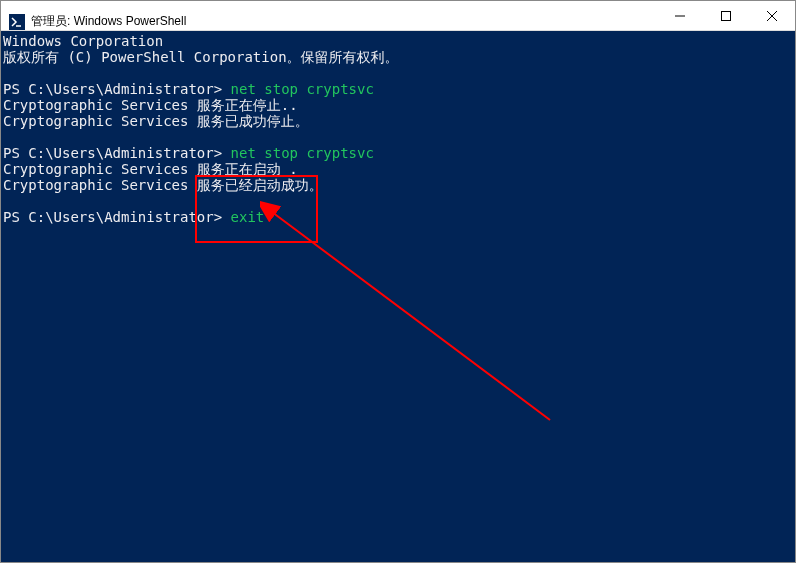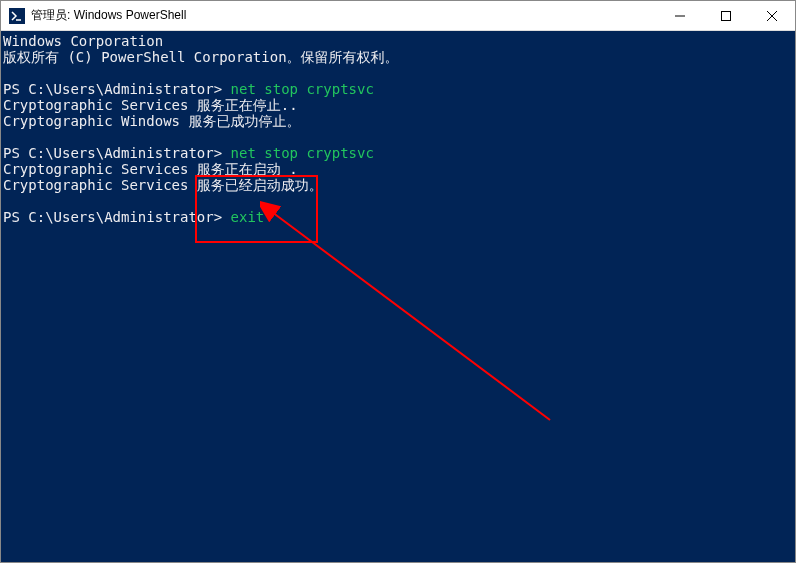--- a/index.html
+++ b/index.html
@@ -18,21 +18,21 @@
       width: 796px;
       height: 563px;
       border: 1px solid #888;
       display: flex;
       flex-direction: column;
     }
     .titlebar {
       height: 30px;
       background: #ffffff;
       display: flex;
-      align-items: center;
+      align-items: flex-end;
       padding-left: 8px;
       border-bottom: 1px solid #ddd;
     }
     .titlebar-icon {
       width: 16px;
       height: 16px;
       margin-right: 6px;
     }
     .titlebar-title {
       font-family: "Microsoft YaHei", "Segoe UI", sans-serif;
@@ -118,21 +118,21 @@
             <line x1="10" y1="0" x2="0" y2="10" stroke="#000" stroke-width="1"></line>
           </svg>
       </div>
     </div>
   </div>
   <div class="terminal"><span>Windows Corporation</span>
 <span>版权所有 (C) PowerShell Corporation。保留所有权利。</span>
 
 <span>PS C:\Users\Administrator&gt; </span><span class="cmd">net stop cryptsvc</span>
 <span>Cryptographic Services 服务正在停止..</span>
-<span>Cryptographic Windows 服务已成功停止。</span>
+<span>Cryptographic Services 服务已成功停止。</span>
 
 <span>PS C:\Users\Administrator&gt; </span><span class="cmd">net stop cryptsvc</span>
 <span>Cryptographic Services 服务正在启动 .</span>
 <span>Cryptographic Services 服务已经启动成功。</span>
 
 <span>PS C:\Users\Administrator&gt; </span><span class="cmd">exit</span></div>
 </div>
 
 <div class="annotation-box"></div>
 <svg class="annotation-arrow" width="310" height="240">

